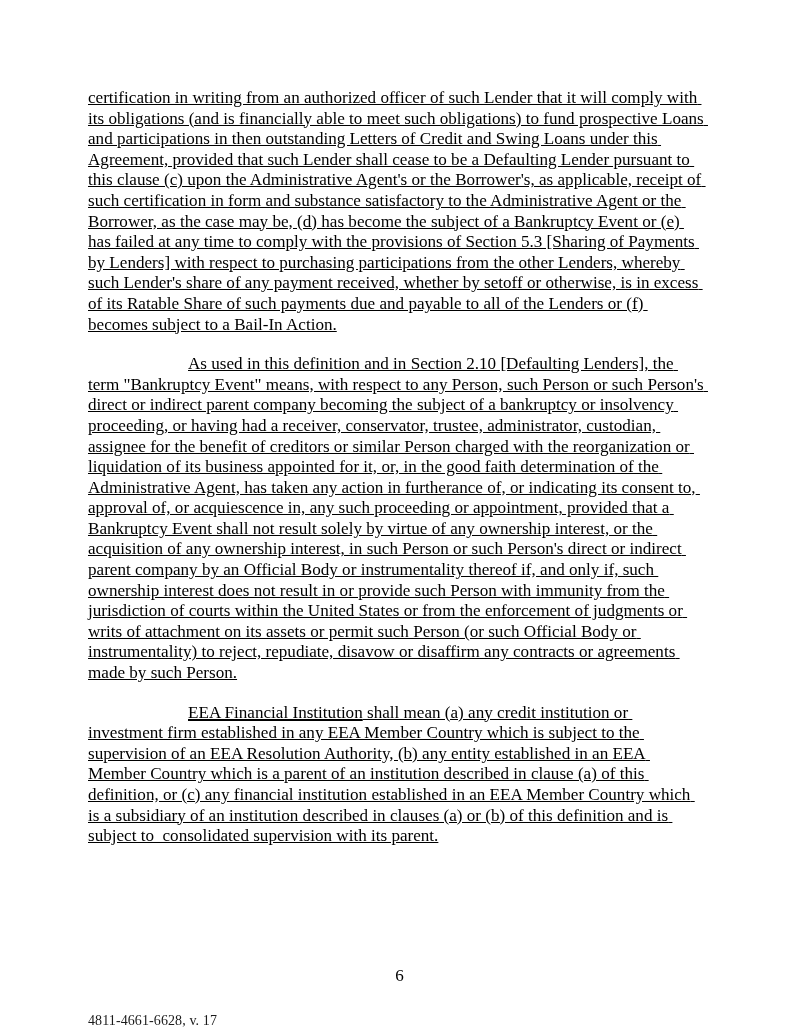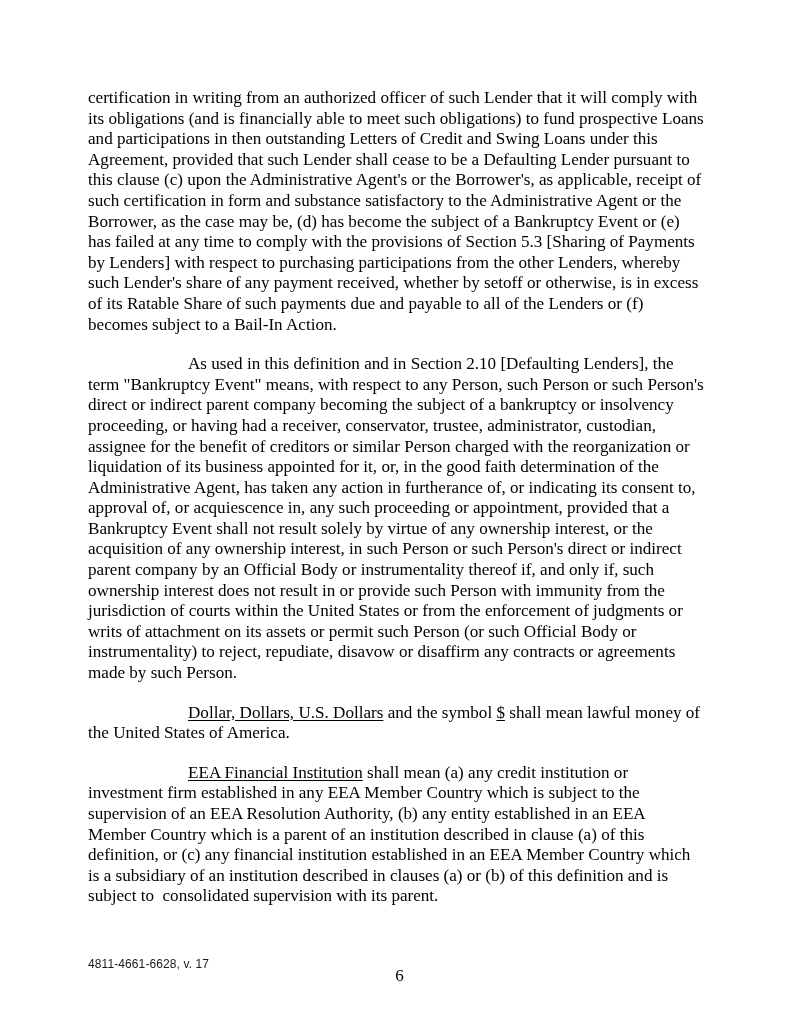--- a/index.html
+++ b/index.html
@@ -19,20 +19,21 @@
     height: 1034px;
     background: #ffffff;
     overflow: hidden;
     box-sizing: border-box;
   }
   .content {
     position: absolute;
     left: 88px;
     top: 88px;
     width: 618px;
+    text-decoration: underline;
   }
   .para {
     font-size: 17.1px;
     line-height: 20.6px;
     text-align: left;
     margin: 0;
     white-space: pre-wrap;
   }
   .para + .para {
     margin-top: 19px;
@@ -58,37 +59,36 @@
     top: 966px;
     width: 799px;
     text-align: center;
     font-family: "Liberation Serif", "DejaVu Serif", serif;
     font-size: 17.1px;
     line-height: 20px;
   }
   .doc-id {
     position: absolute;
     left: 88px;
-    top: 958px;
-    font-family: Liberation Sans, sans-serif;
-    font-size: 12px;
+    top: 1014px;
+    font-family: Liberation Serif, serif;
+    font-size: 14px;
     line-height: 13px;
     color: #1a1a1a;
     letter-spacing: 0.1px;
   }
 </style>
 </head>
 <body>
 
 <div class="page">
 
   <div class="content">
       <p class="para">certification in writing from an authorized officer of such Lender that it will comply with its obligations (and is financially able to meet such obligations) to fund prospective Loans and participations in then outstanding Letters of Credit and Swing Loans under this Agreement, provided that such Lender shall cease to be a Defaulting Lender pursuant to this clause (c) upon the Administrative Agent's or the Borrower's, as applicable, receipt of such certification in form and substance satisfactory to the Administrative Agent or the Borrower, as the case may be, (d) has become the subject of a Bankruptcy Event or (e) has failed at any time to comply with the provisions of Section 5.3 [Sharing of Payments by Lenders] with respect to purchasing participations from the other Lenders, whereby such Lender's share of any payment received, whether by setoff or otherwise, is in excess of its Ratable Share of such payments due and payable to all of the Lenders or (f) becomes subject to a Bail-In Action.</p>
       <p class="para indent">As used in this definition and in Section 2.10 [Defaulting Lenders], the term "Bankruptcy Event" means, with respect to any Person, such Person or such Person's direct or indirect parent company becoming the subject of a bankruptcy or insolvency proceeding, or having had a receiver, conservator, trustee, administrator, custodian, assignee for the benefit of creditors or similar Person charged with the reorganization or liquidation of its business appointed for it, or, in the good faith determination of the Administrative Agent, has taken any action in furtherance of, or indicating its consent to, approval of, or acquiescence in, any such proceeding or appointment, provided that a Bankruptcy Event shall not result solely by virtue of any ownership interest, or the acquisition of any ownership interest, in such Person or such Person's direct or indirect parent company by an Official Body or instrumentality thereof if, and only if, such ownership interest does not result in or provide such Person with immunity from the jurisdiction of courts within the United States or from the enforcement of judgments or writs of attachment on its assets or permit such Person (or such Official Body or instrumentality) to reject, repudiate, disavow or disaffirm any contracts or agreements made by such Person.</p>
-      <p class="para indent"><span class="term">Dollar, Dollars, U.S. Dollars</span> and the symbol <span class="term">$</span> shall mean lawful money of the United States of America.</p>
       <p class="para indent"><span class="term">EEA Financial Institution</span> shall mean (a) any credit institution or investment firm established in any EEA Member Country which is subject to the supervision of an EEA Resolution Authority, (b) any entity established in an EEA Member Country which is a parent of an institution described in clause (a) of this definition, or (c) any financial institution established in an EEA Member Country which is a subsidiary of an institution described in clauses (a) or (b) of this definition and is subject to  consolidated supervision with its parent.</p>
     </div>
 
   <div class="footer">
     <div class="page-number">6</div>
     <div class="doc-id">4811-4661-6628, v. 17</div>
   </div>
 
 </div>
 

